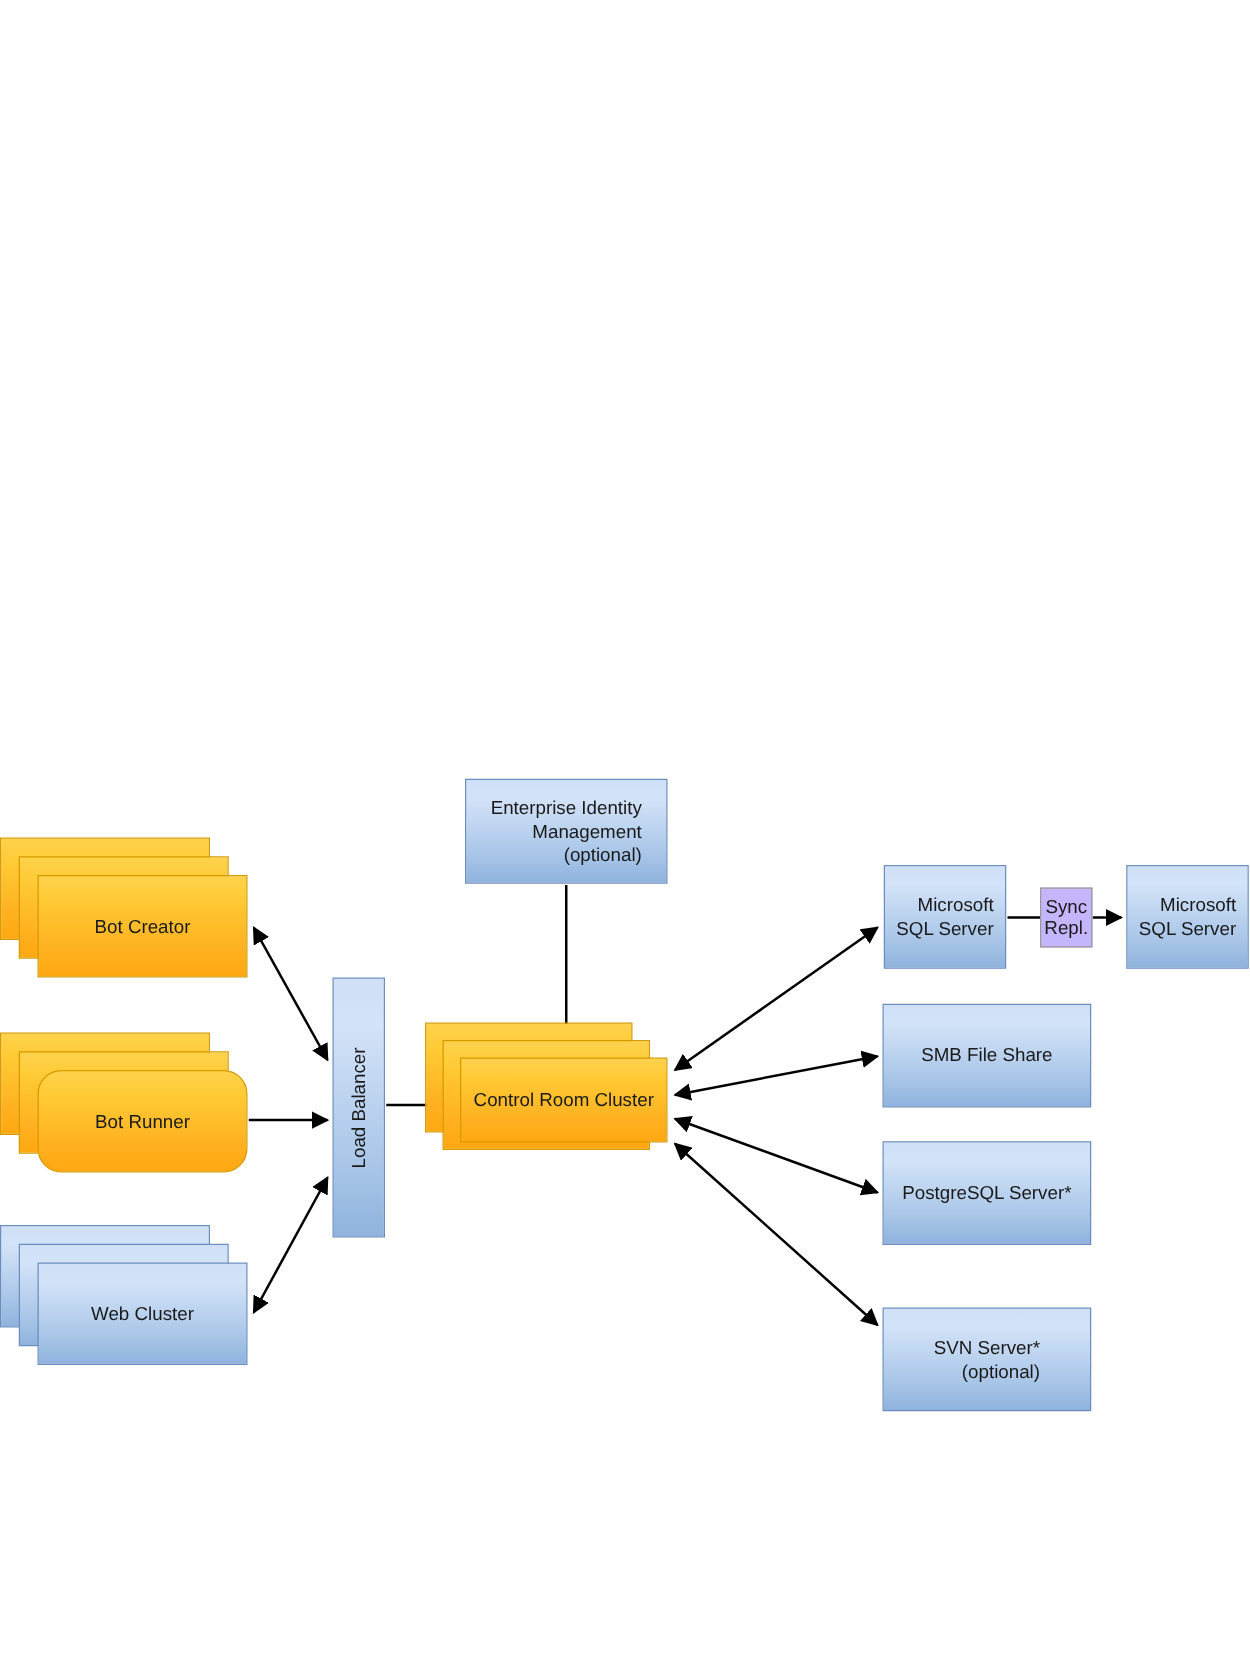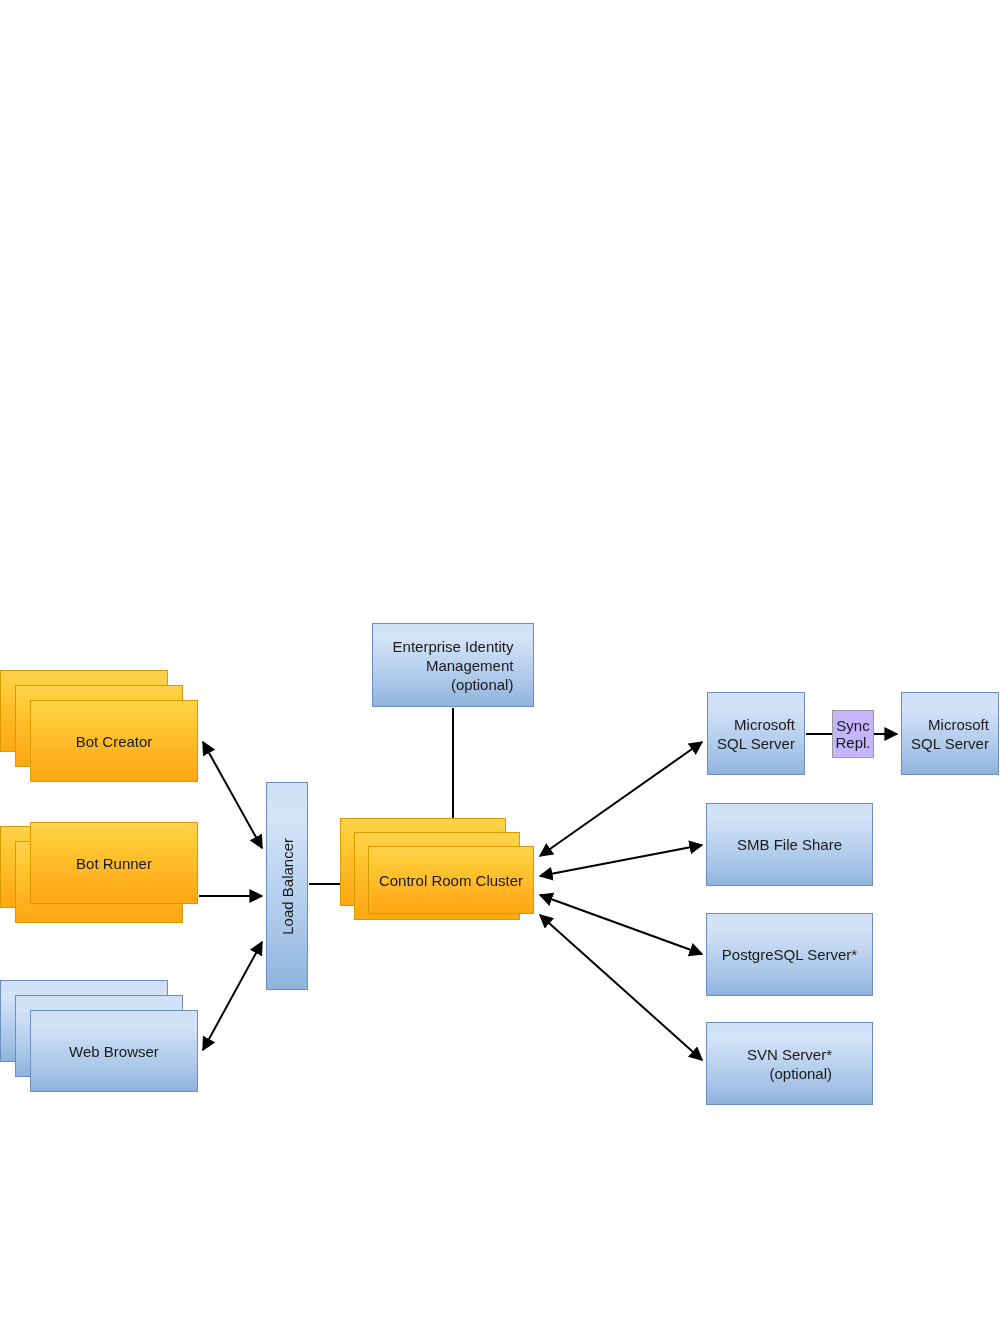--- a/index.html
+++ b/index.html
@@ -107,30 +107,30 @@
     <div class="stack-layer orange" style="left:0px; top:670px; width:168px; height:82px;"></div>
     <div class="stack-layer orange" style="left:15px; top:685px; width:168px; height:82px;"></div>
     <div class="node orange" style="left:30px; top:700px; width:168px; height:82px;">
       <span>Bot Creator</span>
     </div>
   </div>
 
   <div class="stack-group">
     <div class="stack-layer orange" style="left:0px; top:826px; width:168px; height:82px;"></div>
     <div class="stack-layer orange" style="left:15px; top:841px; width:168px; height:82px;"></div>
-    <div class="node orange" style="left:30px; top:822px; width:168px; height:82px;">
+    <div class="node orange" style="left:30px; top:856px; width:168px; height:82px;border-radius:19px;">
       <span>Bot Runner</span>
     </div>
   </div>
 
   <div class="stack-group">
     <div class="stack-layer blue" style="left:0px; top:980px; width:168px; height:82px;"></div>
     <div class="stack-layer blue" style="left:15px; top:995px; width:168px; height:82px;"></div>
     <div class="node blue" style="left:30px; top:1010px; width:168px; height:82px;">
-      <span>Web Browser</span>
+      <span>Web Cluster</span>
     </div>
   </div>
 
   <div class="node blue" style="left:266px; top:782px; width:42px; height:208px;">
     <span class="vertical-label">Load Balancer</span>
   </div>
 
   <div class="node blue" style="left:372px; top:623px; width:162px; height:84px;">
     <span>Enterprise Identity
 Management
@@ -161,18 +161,18 @@
   </div>
 
   <div class="node blue" style="left:706px; top:913px; width:167px; height:83px;">
     <span>PostgreSQL Server*</span>
   </div>
 
   <div class="node blue" style="left:706px; top:803px; width:167px; height:83px;">
     <span>SMB File Share</span>
   </div>
 
-  <div class="node blue" style="left:706px; top:1022px; width:167px; height:83px;">
+  <div class="node blue" style="left:706px; top:1046px; width:167px; height:83px;">
     <span>SVN Server*
 (optional)</span>
   </div>
 
 </div>
 
 </body></html>

